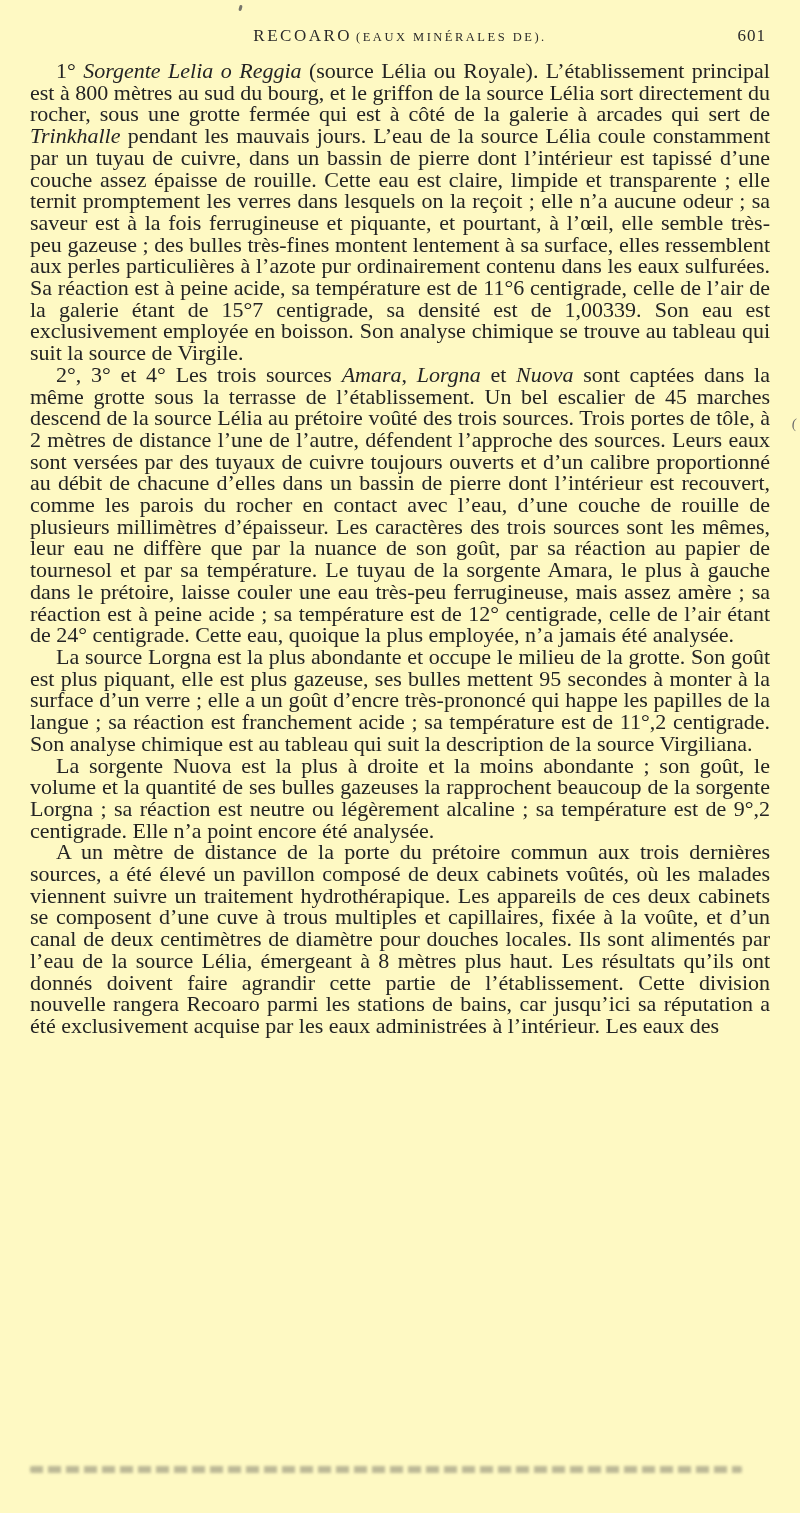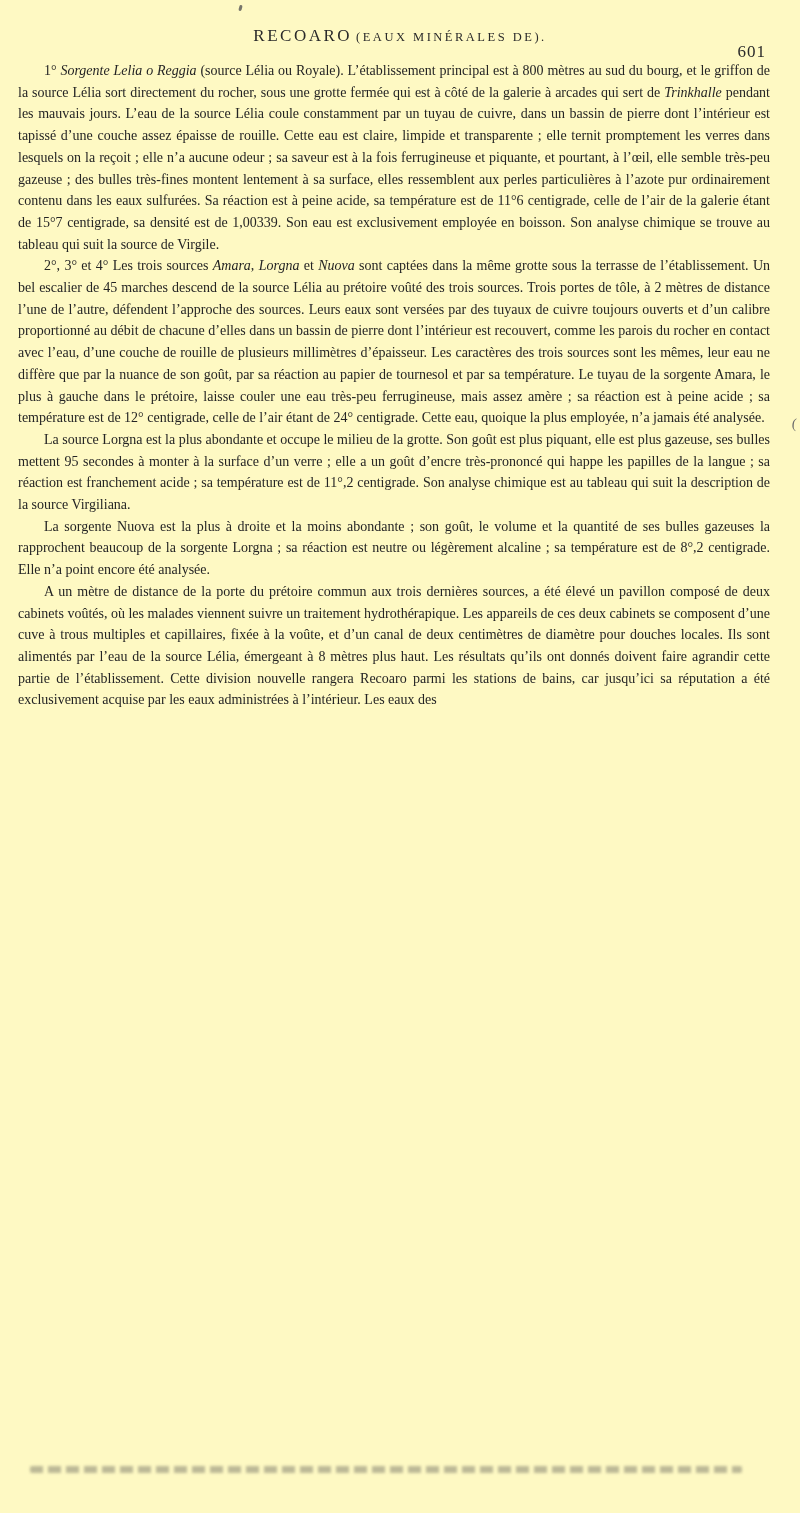--- a/index.html
+++ b/index.html
@@ -37,31 +37,31 @@
     font-size: 17px;
     letter-spacing: 2.5px;
   }
   .header-sub {
     font-size: 12.5px;
     letter-spacing: 2.5px;
   }
   .page-number {
     position: absolute;
     right: 34px;
-    top: 16px;
+    top: 0;
     font-size: 17px;
     letter-spacing: 1px;
     color: #2a2a2a;
   }
   .page-body {
     position: absolute;
     top: 60px;
-    left: 18px;
+    left: 30px;
     right: 30px;
-    font-size: 14px;
+    font-size: 22px;
     line-height: 21.7px;
     text-align: justify;
     color: #242424;
   }
   .para {
     margin: 0;
     text-indent: 26px;
   }
   .it { font-style: italic; }
   .rm { font-style: normal; }
@@ -114,21 +114,21 @@
       <span class="header-main">RECOARO</span>
       <span class="header-sub">(EAUX MINÉRALES DE).</span>
     </div>
     <span class="page-number">601</span>
   </div>
 
   <div class="page-body">
       <p class="para"><span class="rm">1° </span><span class="it">Sorgente Lelia o Reggia</span><span class="rm"> (source Lélia ou Royale). L’établissement principal est à 800 mètres au sud du bourg, et le griffon de la source Lélia sort directement du rocher, sous une grotte fermée qui est à côté de la galerie à arcades qui sert de </span><span class="it">Trinkhalle</span><span class="rm"> pendant les mauvais jours. L’eau de la source Lélia coule constamment par un tuyau de cuivre, dans un bassin de pierre dont l’intérieur est tapissé d’une couche assez épaisse de rouille. Cette eau est claire, limpide et transparente ; elle ternit promptement les verres dans lesquels on la reçoit ; elle n’a aucune odeur ; sa saveur est à la fois ferrugineuse et piquante, et pourtant, à l’œil, elle semble très-peu gazeuse ; des bulles très-fines montent lentement à sa surface, elles ressemblent aux perles particulières à l’azote pur ordinairement contenu dans les eaux sulfurées. Sa réaction est à peine acide, sa température est de 11°6 centigrade, celle de l’air de la galerie étant de 15°7 centigrade, sa densité est de 1,00339. Son eau est exclusivement employée en boisson. Son analyse chimique se trouve au tableau qui suit la source de Virgile.</span></p>
       <p class="para"><span class="rm">2°, 3° et 4° Les trois sources </span><span class="it">Amara</span><span class="rm">, </span><span class="it">Lorgna</span><span class="rm"> et </span><span class="it">Nuova</span><span class="rm"> sont captées dans la même grotte sous la terrasse de l’établissement. Un bel escalier de 45 marches descend de la source Lélia au prétoire voûté des trois sources. Trois portes de tôle, à 2 mètres de distance l’une de l’autre, défendent l’approche des sources. Leurs eaux sont versées par des tuyaux de cuivre toujours ouverts et d’un calibre proportionné au débit de chacune d’elles dans un bassin de pierre dont l’intérieur est recouvert, comme les parois du rocher en contact avec l’eau, d’une couche de rouille de plusieurs millimètres d’épaisseur. Les caractères des trois sources sont les mêmes, leur eau ne diffère que par la nuance de son goût, par sa réaction au papier de tournesol et par sa température. Le tuyau de la sorgente Amara, le plus à gauche dans le prétoire, laisse couler une eau très-peu ferrugineuse, mais assez amère ; sa réaction est à peine acide ; sa température est de 12° centigrade, celle de l’air étant de 24° centigrade. Cette eau, quoique la plus employée, n’a jamais été analysée.</span></p>
       <p class="para"><span class="rm">La source Lorgna est la plus abondante et occupe le milieu de la grotte. Son goût est plus piquant, elle est plus gazeuse, ses bulles mettent 95 secondes à monter à la surface d’un verre ; elle a un goût d’encre très-prononcé qui happe les papilles de la langue ; sa réaction est franchement acide ; sa température est de 11°,2 centigrade. Son analyse chimique est au tableau qui suit la description de la source Virgiliana.</span></p>
-      <p class="para"><span class="rm">La sorgente Nuova est la plus à droite et la moins abondante ; son goût, le volume et la quantité de ses bulles gazeuses la rapprochent beaucoup de la sorgente Lorgna ; sa réaction est neutre ou légèrement alcaline ; sa température est de 8°,2 centigrade. Elle n’a point encore été analysée.</span></p>
+      <p class="para"><span class="rm">La sorgente Nuova est la plus à droite et la moins abondante ; son goût, le volume et la quantité de ses bulles gazeuses la rapprochent beaucoup de la sorgente Lorgna ; sa réaction est neutre ou légèrement alcaline ; sa température est de 9°,2 centigrade. Elle n’a point encore été analysée.</span></p>
       <p class="para"><span class="rm">A un mètre de distance de la porte du prétoire commun aux trois dernières sources, a été élevé un pavillon composé de deux cabinets voûtés, où les malades viennent suivre un traitement hydrothérapique. Les appareils de ces deux cabinets se composent d’une cuve à trous multiples et capillaires, fixée à la voûte, et d’un canal de deux centimètres de diamètre pour douches locales. Ils sont alimentés par l’eau de la source Lélia, émergeant à 8 mètres plus haut. Les résultats qu’ils ont donnés doivent faire agrandir cette partie de l’établissement. Cette division nouvelle rangera Recoaro parmi les stations de bains, car jusqu’ici sa réputation a été exclusivement acquise par les eaux administrées à l’intérieur. Les eaux des</span></p>
     </div>
 
   <span class="margin-mark">(</span>
 
   <div class="print-artifact-line"></div>
 
 </div>
 
 </body></html>

